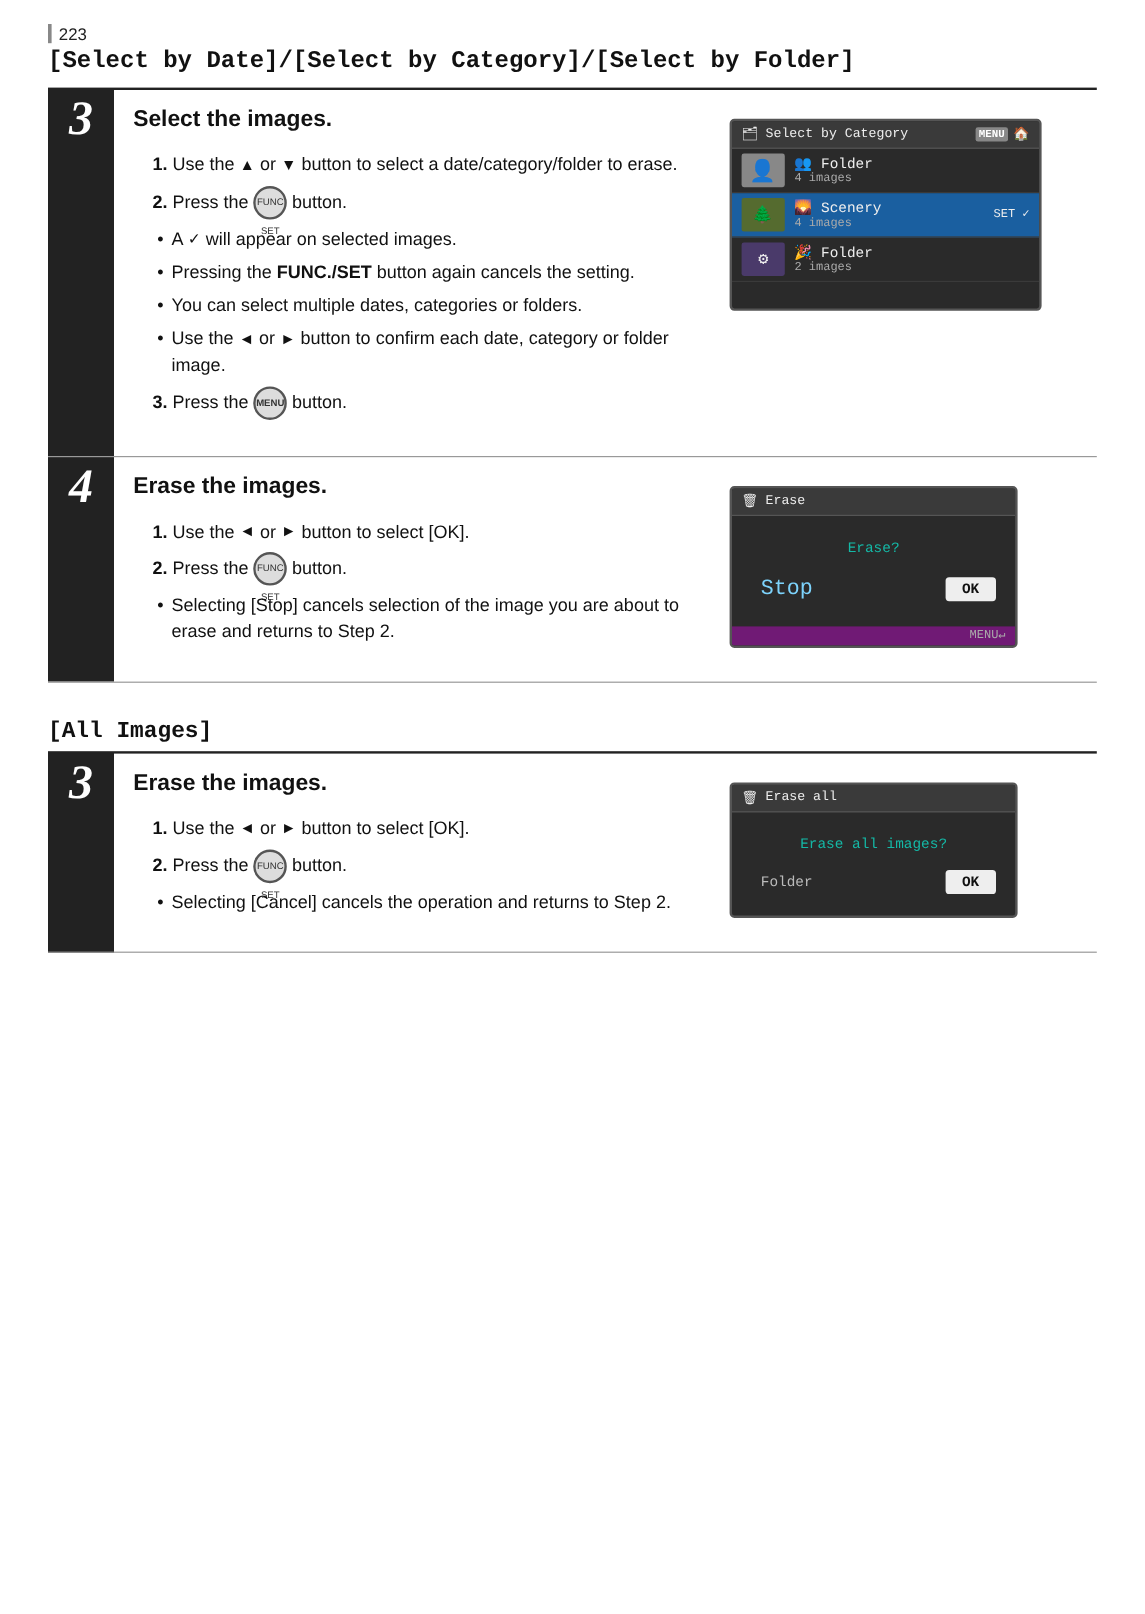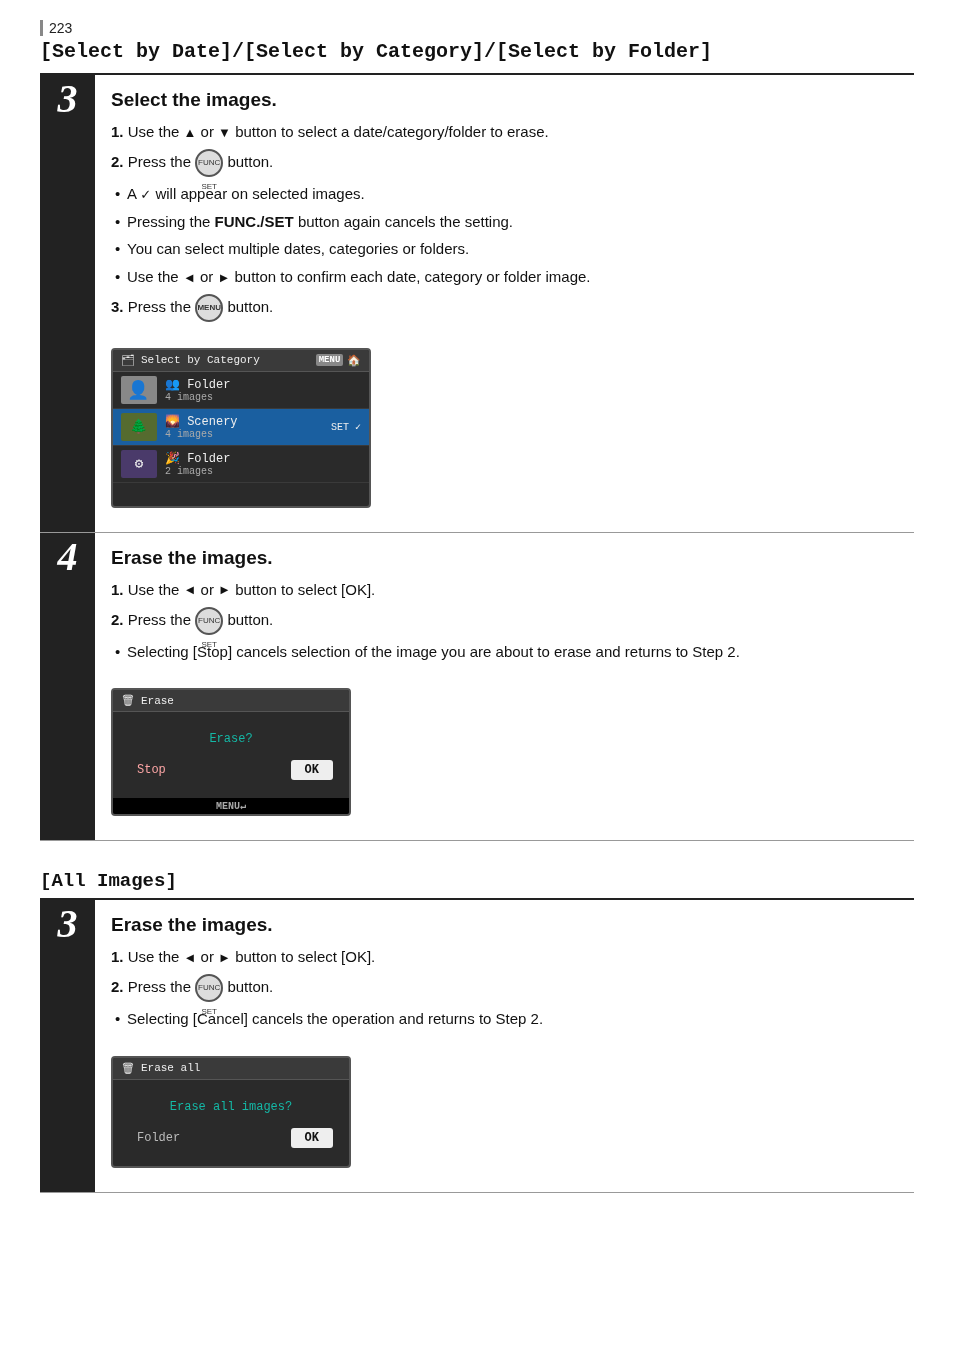--- a/index.html
+++ b/index.html
@@ -55,21 +55,21 @@
       padding: 10px 10px 10px 0;
     }
     .step-title {
       font-size: 19px;
       font-weight: bold;
       margin-bottom: 10px;
     }
     .step-list {
       list-style: none;
       padding: 0;
-      margin: 0;
+      margin: 16px;
     }
     .step-list li {
       margin-bottom: 6px;
       line-height: 1.45;
     }
     .step-list li.numbered {
       font-weight: normal;
     }
     .step-list li.numbered span.num {
       font-weight: bold;
@@ -180,44 +180,43 @@
       color: #14b8a6;
       margin-bottom: 14px;
     }
     .erase-buttons {
       display: flex;
       align-items: center;
       justify-content: space-between;
       padding: 0 4px 8px 4px;
     }
     .erase-btn-stop {
-      color: #fca5a5;
-      font-size: 12px;
+      color: #7dd3fc;
+      font-size: 18px;
       padding: 3px 8px;
     }
     .erase-btn-ok {
       background: #eee;
       color: #111;
       font-size: 12px;
       padding: 3px 14px;
       border-radius: 3px;
       font-weight: bold;
     }
     .erase-btn-cancel {
       color: #bbb;
       font-size: 12px;
       padding: 3px 8px;
     }
     .erase-footer {
-      background: #000000;
-      text-align: center;
+      background: #701a75;
+      text-align: right;
       padding: 2px 8px;
       font-size: 10px;
       color: #aaa;
-      font-weight: bold;
     }
     
     .subsection-header {
       font-size: 19px;
       font-weight: bold;
       font-family: 'Courier New', monospace;
       margin: 14px 0 6px 0;
     }
     
     .func-btn {
@@ -265,22 +264,21 @@
       font-size: 14px;
     }
     .events-icon {
       width: 36px; height: 28px;
       background: #4a3a6a;
       display: flex; align-items: center; justify-content: center;
       font-size: 14px;
     }
     .step-content-inner {
       display: flex;
-      flex-direction: column;
-      gap: 10px;
+      flex-direction: row;
     }
     .step-text-area {
       flex: 1;
     }
   </style>
 </head>
 <body>
 
 <div class="page-number">223</div>
 

